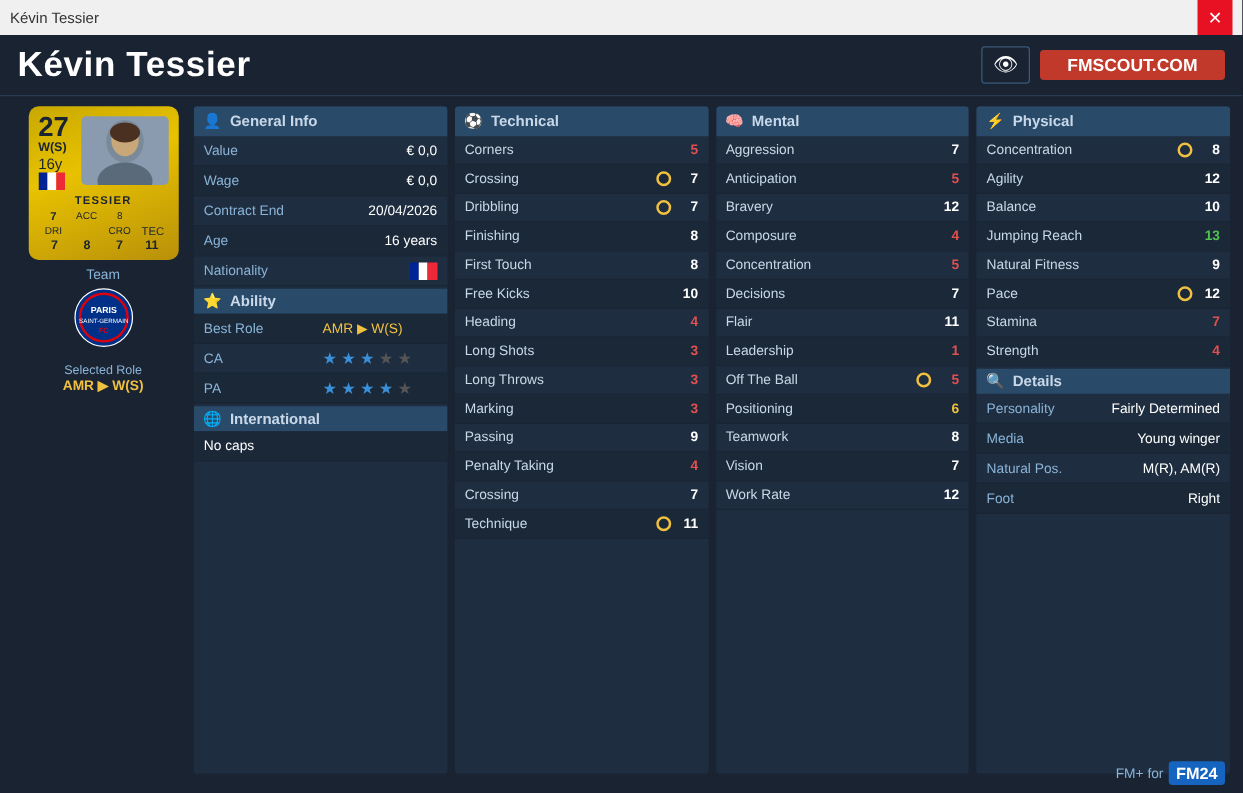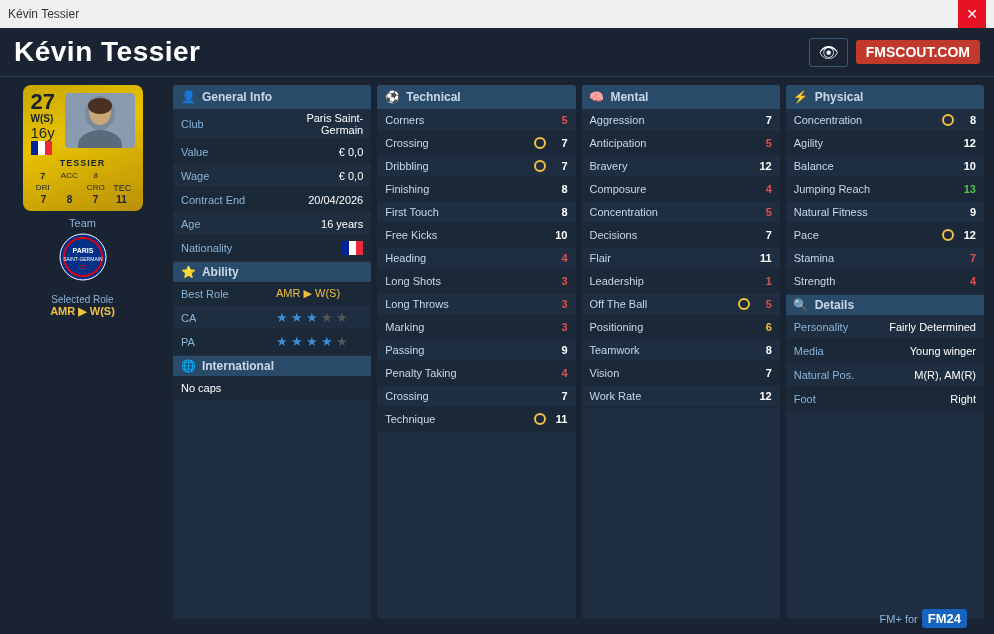--- a/index.html
+++ b/index.html
@@ -42,33 +42,33 @@
       border-bottom: 1px solid #2a3a50;
     }
     .player-name {
       font-size: 28px;
       font-weight: bold;
       color: #fff;
       letter-spacing: 0.5px;
     }
     .fmscout-logo {
       background: #c0392b;
-      padding: 4px 10px;
+      padding: 4px 22px;
       border-radius: 3px;
       font-weight: bold;
       font-size: 14px;
       display: flex;
       align-items: center;
       gap: 6px;
     }
     .fmscout-text { color: #fff; }
     
     .main {
       display: flex;
-      gap: 18px;
+      gap: 0;
       padding: 8px 10px;
       height: calc(634px - 28px - 56px);
       justify-content: flex-end;
     }
     
     .left-panel {
       width: 145px;
       min-width: 145px;
       display: flex;
       flex-direction: column;
@@ -90,21 +90,21 @@
       font-weight: bold;
       color: #1a2332;
       line-height: 1;
     }
     .card-position {
       font-size: 10px;
       color: #1a2332;
       font-weight: bold;
     }
     .card-age {
-      font-size: 15px;
+      font-size: 12px;
       color: #1a2332;
     }
     .card-face {
       width: 70px;
       height: 55px;
       background: #8a9bb0;
       border-radius: 4px;
       overflow: hidden;
       display: flex;
       align-items: center;
@@ -229,21 +229,21 @@
       text-align: right;
     }
     .stat-val.red { color: #e05050; }
     .stat-val.green { color: #50c050; }
     .stat-val.white { color: #fff; }
     .stat-val.yellow { color: #f0c040; }
     
     .footer {
       position: absolute;
       bottom: 6px;
-      right: 27px;
+      right: 14px;
       display: flex;
       align-items: center;
       gap: 4px;
       font-size: 11px;
       color: #8ab4d8;
     }
     .fm24-logo {
       background: #1565c0;
       color: #fff;
       font-weight: bold;
@@ -346,24 +346,20 @@
 
   <div class="panels">
 
     <div class="panel">
       <div class="panel-header">
         <span>👤</span>
         <span>General Info</span>
       </div>
       <div class="panel-content">
         <div class="info-row">
-          <span class="info-label">Club</span>
-          <span class="info-value">Paris Saint-Germain</span>
-        </div>
-        <div class="info-row">
           <span class="info-label">Value</span>
           <span class="info-value">€ 0,0</span>
         </div>
         <div class="info-row">
           <span class="info-label">Wage</span>
           <span class="info-value">€ 0,0</span>
         </div>
         <div class="info-row">
           <span class="info-label">Contract End</span>
           <span class="info-value">20/04/2026</span>

